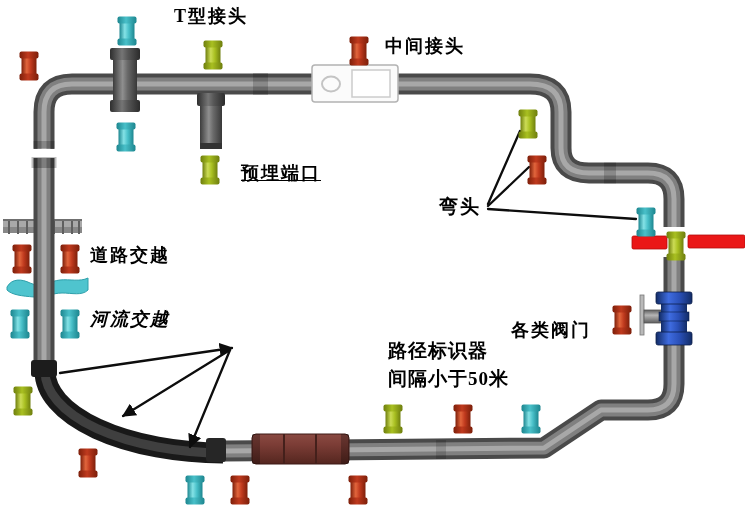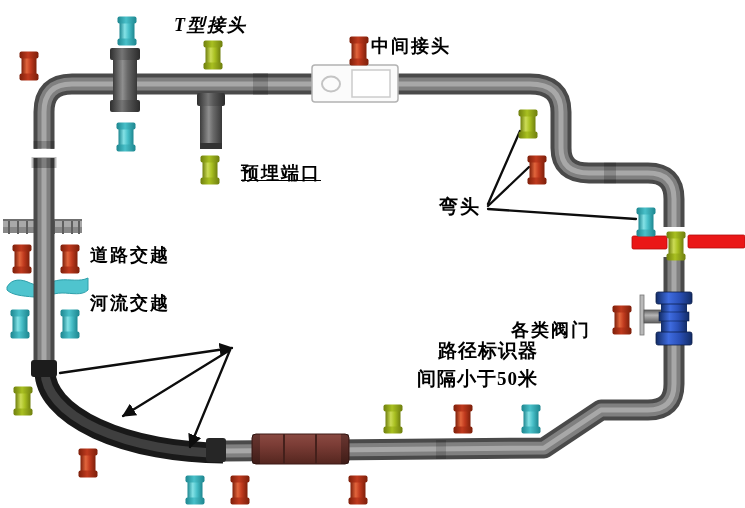--- a/index.html
+++ b/index.html
@@ -3,21 +3,21 @@
 <meta charset="utf-8">
 <style>
   html,body{margin:0;padding:0;background:#fff;}
   .stage{position:relative;width:745px;height:508px;background:#ffffff;overflow:hidden;
          font-family:"Liberation Serif","DejaVu Serif",serif;}
   svg.diagram{position:absolute;left:0;top:0;}
   .lbl{position:absolute;font-weight:700;color:#000;font-size:19px;white-space:nowrap;
        letter-spacing:2px;line-height:1.1;}
   .lbl-sm{font-size:18px;}
   .lbl-lg{font-size:20px;letter-spacing:3px;}
-  .lbl-center{text-align:right;letter-spacing:1px;line-height:1.45;}
+  .lbl-center{text-align:left;letter-spacing:1px;line-height:1.45;}
   
   .pl1{stroke:#4a4a4a;stroke-width:21;fill:none;stroke-linejoin:round;}
   .pl2{stroke:#808080;stroke-width:13;fill:none;stroke-linejoin:round;}
   .pl3{stroke:#a8a8a8;stroke-width:5;fill:none;stroke-linejoin:round;}
   .al1{stroke:#191919;stroke-width:21;fill:none;stroke-linejoin:round;}
   .al2{stroke:#3f3f3f;stroke-width:9;fill:none;stroke-linejoin:round;}
   .ptr{stroke:#0d0d0d;stroke-width:2.3;fill:none;stroke-linecap:round;}
 </style>
 </head>
 <body>
@@ -292,24 +292,24 @@
           <rect x="-9.5" y="7.5" width="19" height="7" rx="2" fill="url(#g-red-cap)"></rect>
         </g>
         <g transform="translate(531,419)">
           <rect x="-7.5" y="-13.5" width="15" height="27" rx="2.5" fill="url(#g-cyan)"></rect>
           <rect x="-9.5" y="-14.5" width="19" height="7" rx="2" fill="url(#g-cyan-cap)"></rect>
           <rect x="-9.5" y="7.5" width="19" height="7" rx="2" fill="url(#g-cyan-cap)"></rect>
         </g>
       </g>
   </svg>
 
-  <div class="lbl lbl-sm" style="left:174px;top:16px;font-style:italic;">T型接头</div>
-  <div class="lbl lbl-sm" style="left:371px;top:37px;">中间接头</div>
+  <div class="lbl lbl-sm" style="left:174px;top:7px;">T型接头</div>
+  <div class="lbl lbl-sm" style="left:385px;top:37px;">中间接头</div>
   <div class="lbl lbl-sm" style="left:241px;top:164px;text-decoration:underline;">预埋端口</div>
   <div class="lbl" style="left:439px;top:197px;">弯头</div>
   <div class="lbl lbl-sm" style="left:90px;top:246px;text-align:center;">道路交越</div>
-  <div class="lbl lbl-sm" style="left:90px;top:294px;">河流交越</div>
+  <div class="lbl lbl-sm" style="left:90px;top:310px;font-style:italic;">河流交越</div>
   <div class="lbl lbl-center" style="left:388px;top:337px;width:150px;">
     <span style="display:block;">路径标识器</span>
     <span style="display:block;">间隔小于50米</span>
   </div>
   <div class="lbl lbl-sm" style="left:511px;top:321px;">各类阀门</div>
 </div>
 
 </body></html>

